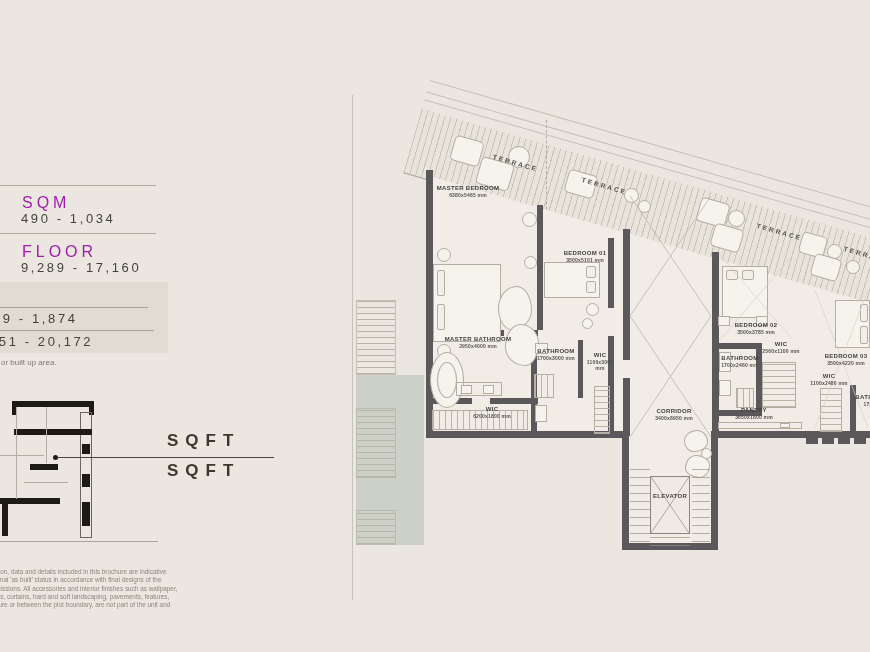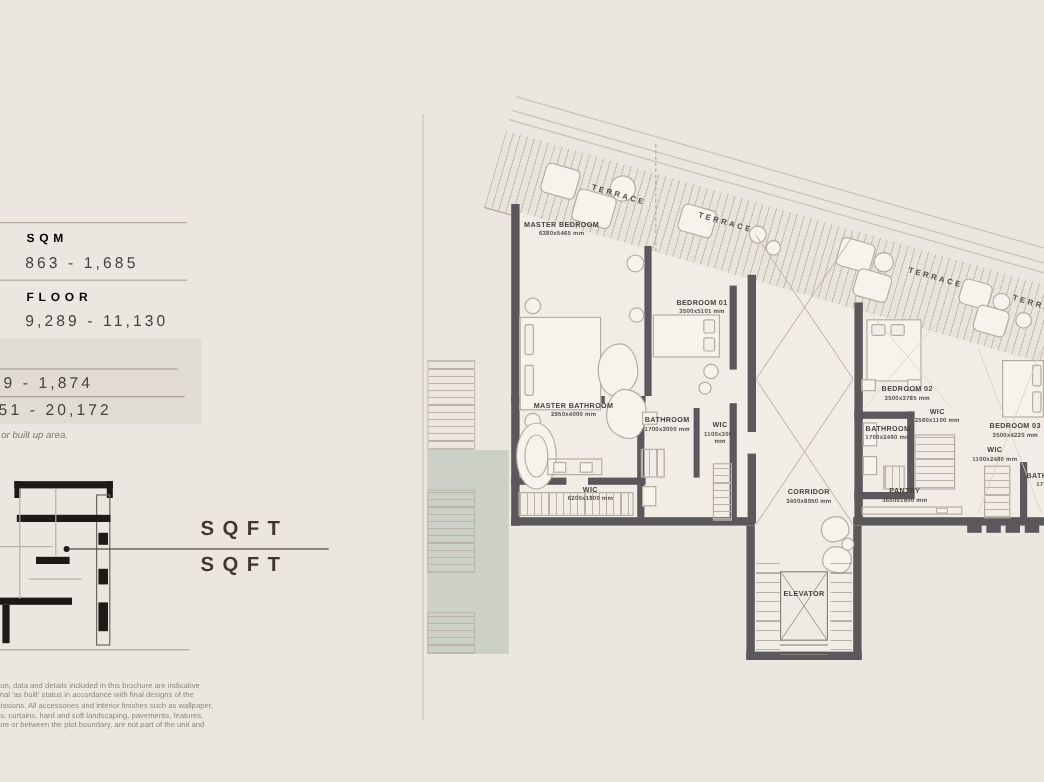--- a/index.html
+++ b/index.html
@@ -5,25 +5,25 @@
   html,body{margin:0;padding:0}
   body{
     width:870px;height:652px;position:relative;overflow:hidden;
     background:#ebe7e0;
     font-family:"Liberation Sans", sans-serif;
     color:#3c3a37;
   }
   .abs{position:absolute}
   
   .rule{position:absolute;height:1px;background:#b0aa9e}
-  .metric-label{position:absolute;font-size:10px;font-weight:bold;letter-spacing:4px;color:#000000}
+  .metric-label{position:absolute;font-size:16px;font-weight:normal;letter-spacing:4px;color:#a21caf}
   .metric-value{position:absolute;font-size:13px;letter-spacing:2.6px;color:#45423e}
   .shade-box{position:absolute;background:#e1dcd3}
   .plot-line{position:absolute;font-size:13px;letter-spacing:2.6px;color:#45423e;white-space:nowrap}
-  .note{position:absolute;font-size:8px;font-style:italic;color:#7d7871;white-space:nowrap}
+  .note{position:absolute;font-size:8px;color:#7d7871;white-space:nowrap}
   .floor-word{position:absolute;font-size:17px;font-weight:600;letter-spacing:7px;color:#3f372e;white-space:nowrap}
   .disclaimer-line{font-size:6.4px;line-height:8.3px;color:#8c877d;white-space:nowrap}
   
   .blk{position:absolute;background:#1d1a16}
   .thin{position:absolute;background:#b4afa5}
   .leader{position:absolute;height:1px;background:#4a443b}
   .dot{position:absolute;width:5px;height:5px;border-radius:50%;background:#1d1a16}
   .facade{position:absolute;border:1px solid #6b665e;box-sizing:border-box}
   
   .sheet-line{position:absolute;width:1px;background:#c8c3ba}
@@ -62,26 +62,26 @@
     transform:rotate(16deg);transform-origin:0 0;z-index:30;white-space:nowrap}
   svg.overlay{position:absolute;left:0;top:0;z-index:5;pointer-events:none}
 </style>
 </head>
 <body>
 
 <div id="sidebar">
   <div class="rule" style="left:0;top:185px;width:156px"></div>
 
   <div class="metric-label" style="left:22px;top:194px">SQM</div>
-  <div class="metric-value" style="left:21px;top:211px">863 - 1,685</div>
+  <div class="metric-value" style="left:21px;top:211px">490 - 1,034</div>
 
   <div class="rule" style="left:0;top:233px;width:156px"></div>
 
   <div class="metric-label" style="left:22px;top:243px">FLOOR</div>
-  <div class="metric-value" style="left:21px;top:260px">9,289 - 11,130</div>
+  <div class="metric-value" style="left:21px;top:260px">9,289 - 17,160</div>
 
   <div class="shade-box" style="left:0;top:282px;width:168px;height:71px">
     <div class="rule" style="left:0;top:25px;width:148px;background:#a8a195"></div>
     <div class="plot-line" style="left:-7px;top:29px">49 - 1,874</div>
     <div class="rule" style="left:0;top:48px;width:154px;background:#a8a195"></div>
     <div class="plot-line" style="left:-11px;top:52px">951 - 20,172</div>
   </div>
 
   <div class="note" style="left:1px;top:358px">or built up area.</div>
 

